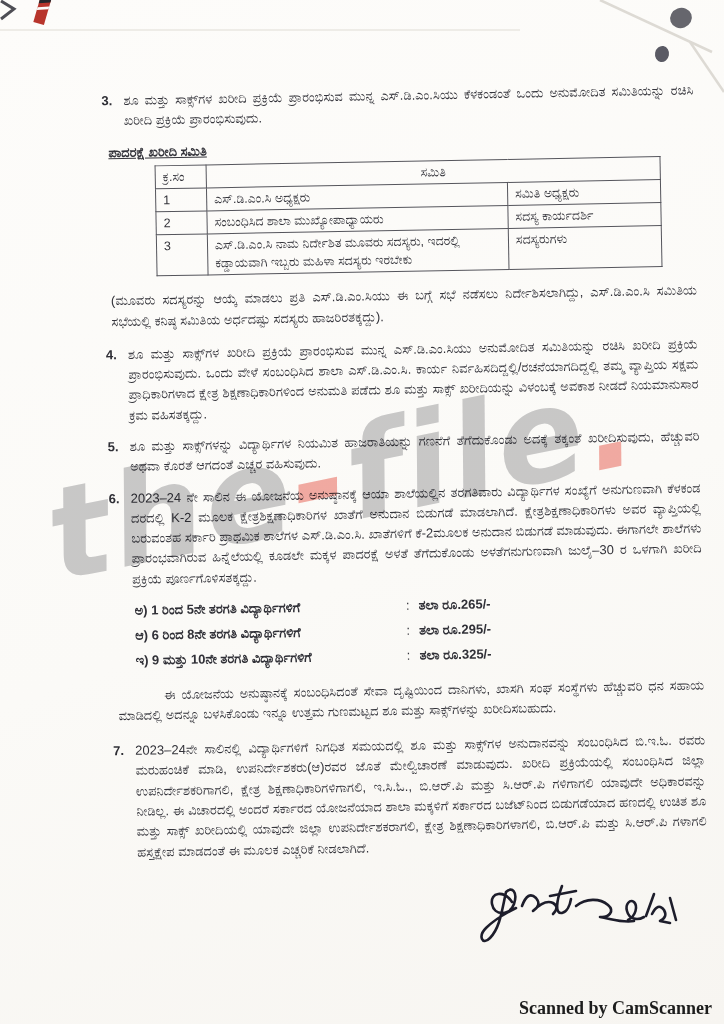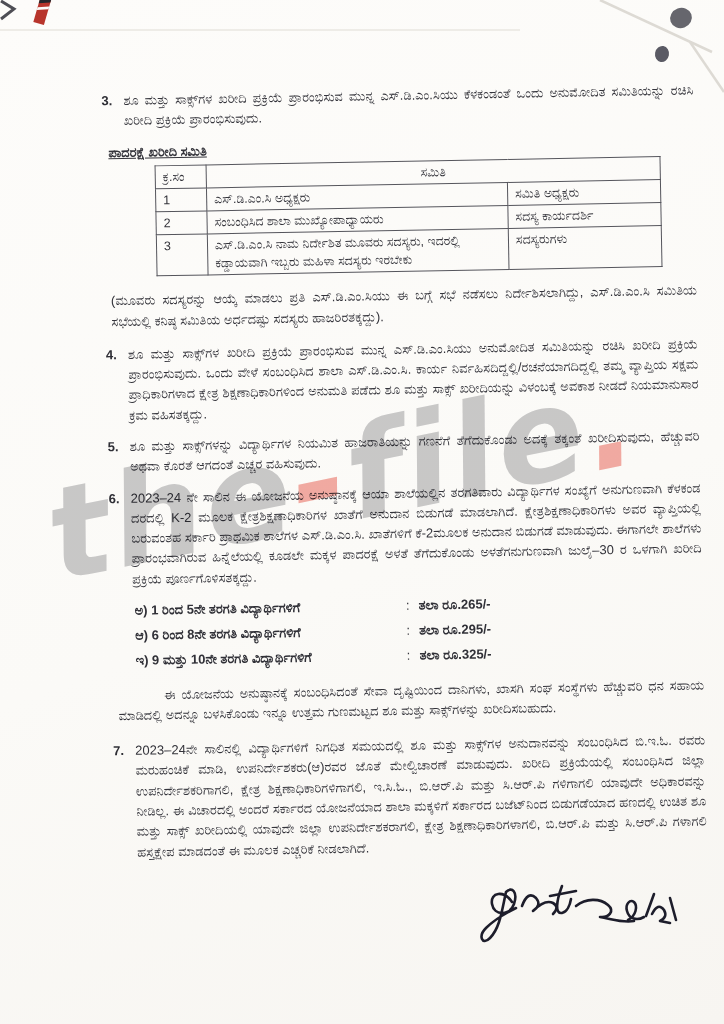--- a/index.html
+++ b/index.html
@@ -169,14 +169,15 @@
       <path d="M72,20 l26,-5"></path>
       <path d="M98,30 c10,-8 24,-8 32,-1 c7,6 1,13 -8,12 c12,2 22,6 34,4"></path>
       <path d="M150,44 c8,-4 10,-14 6,-18 c-4,-3 -9,2 -7,9 c2,8 10,10 17,6"></path>
       <path d="M168,40 l8,-22 M174,38 q6,-12 12,-4 q4,7 -4,11 l10,2"></path>
       <path d="M192,22 l6,22"></path>
     </g>
   </svg>
 
   <div class="thefile"><span class="gray">the</span><span class="accent">-</span><span class="gray">file</span><span class="accent">.</span></div>
 
+  <div class="camscanner">Scanned by CamScanner</div>
 
 </div>
 
 </body></html>

